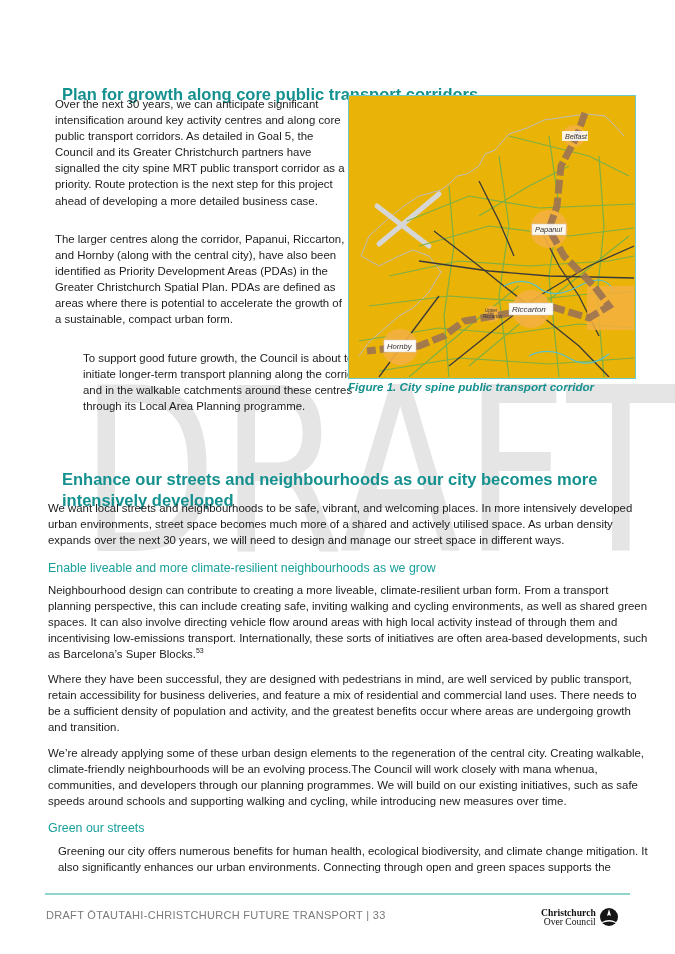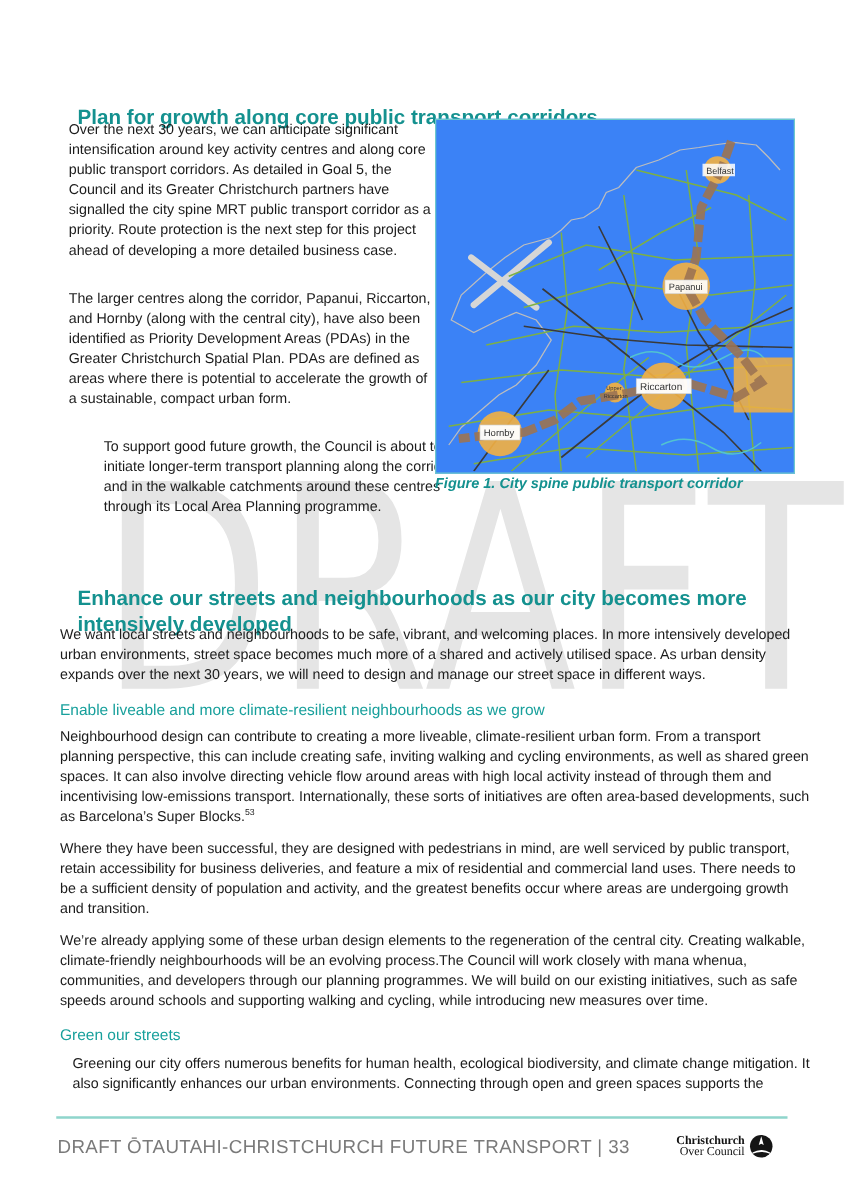--- a/index.html
+++ b/index.html
@@ -7,25 +7,25 @@
          font-family:"Liberation Sans", "DejaVu Sans", sans-serif; color:#1e1e1e; }
   .watermark { position:absolute; left:80px; top:372px; width:520px; height:200px;
                font-family:"DejaVu Sans", sans-serif; font-size:228px; line-height:200px;
                color:#e5e5e5; letter-spacing:4px; z-index:0; white-space:nowrap;
                transform:scaleX(0.78); transform-origin:left top; font-weight:normal; }
   .content { position:relative; z-index:1; }
   h2 { color:#14918f; font-weight:bold; margin:14px; position:absolute; font-size:16.5px; line-height:21px; }
   .h3 { color:#18a09c; font-size:12.4px; position:absolute; margin:0; }
   p.body { position:absolute; margin:0; font-size:11.4px; line-height:16.1px; color:#1b1b1b; }
   .map { position:absolute; left:348px; top:95px; width:288px; height:284px;
-         border:1.5px solid #6cc9cc; box-sizing:border-box; background:#3b82f6; overflow:hidden; }
+         border:1.5px solid #6cc9cc; box-sizing:border-box; background:#eab308; overflow:hidden;font-style:italic; }
   .caption { position:absolute; left:348px; top:380px; color:#14918f; font-style:italic;
              font-weight:bold; font-size:11.6px; }
   .footer-line { position:absolute; left:45px; top:893px; width:585px; height:2px; background:#8fd5cc; }
-  .footer-text { position:absolute; left:46px; top:909px; font-size:15px; color:#7a7a7a; letter-spacing:0.3px; }
+  .footer-text { position:absolute; left:46px; top:909px; font-size:11px; color:#7a7a7a; letter-spacing:0.3px; }
   .logo { position:absolute; left:541px; top:907px; display:flex; align-items:center; gap:3px; }
   .logo-text { font-family:"Liberation Serif","DejaVu Serif",serif; font-size:9.6px; line-height:9px;
                text-align:right; color:#111; }
   .logo-text .l1 { font-weight:bold; }
   sup { font-size:7px; vertical-align:super; line-height:0; }
 </style>
 </head>
 <body>
 
 <div class="watermark">DRAFT</div>

